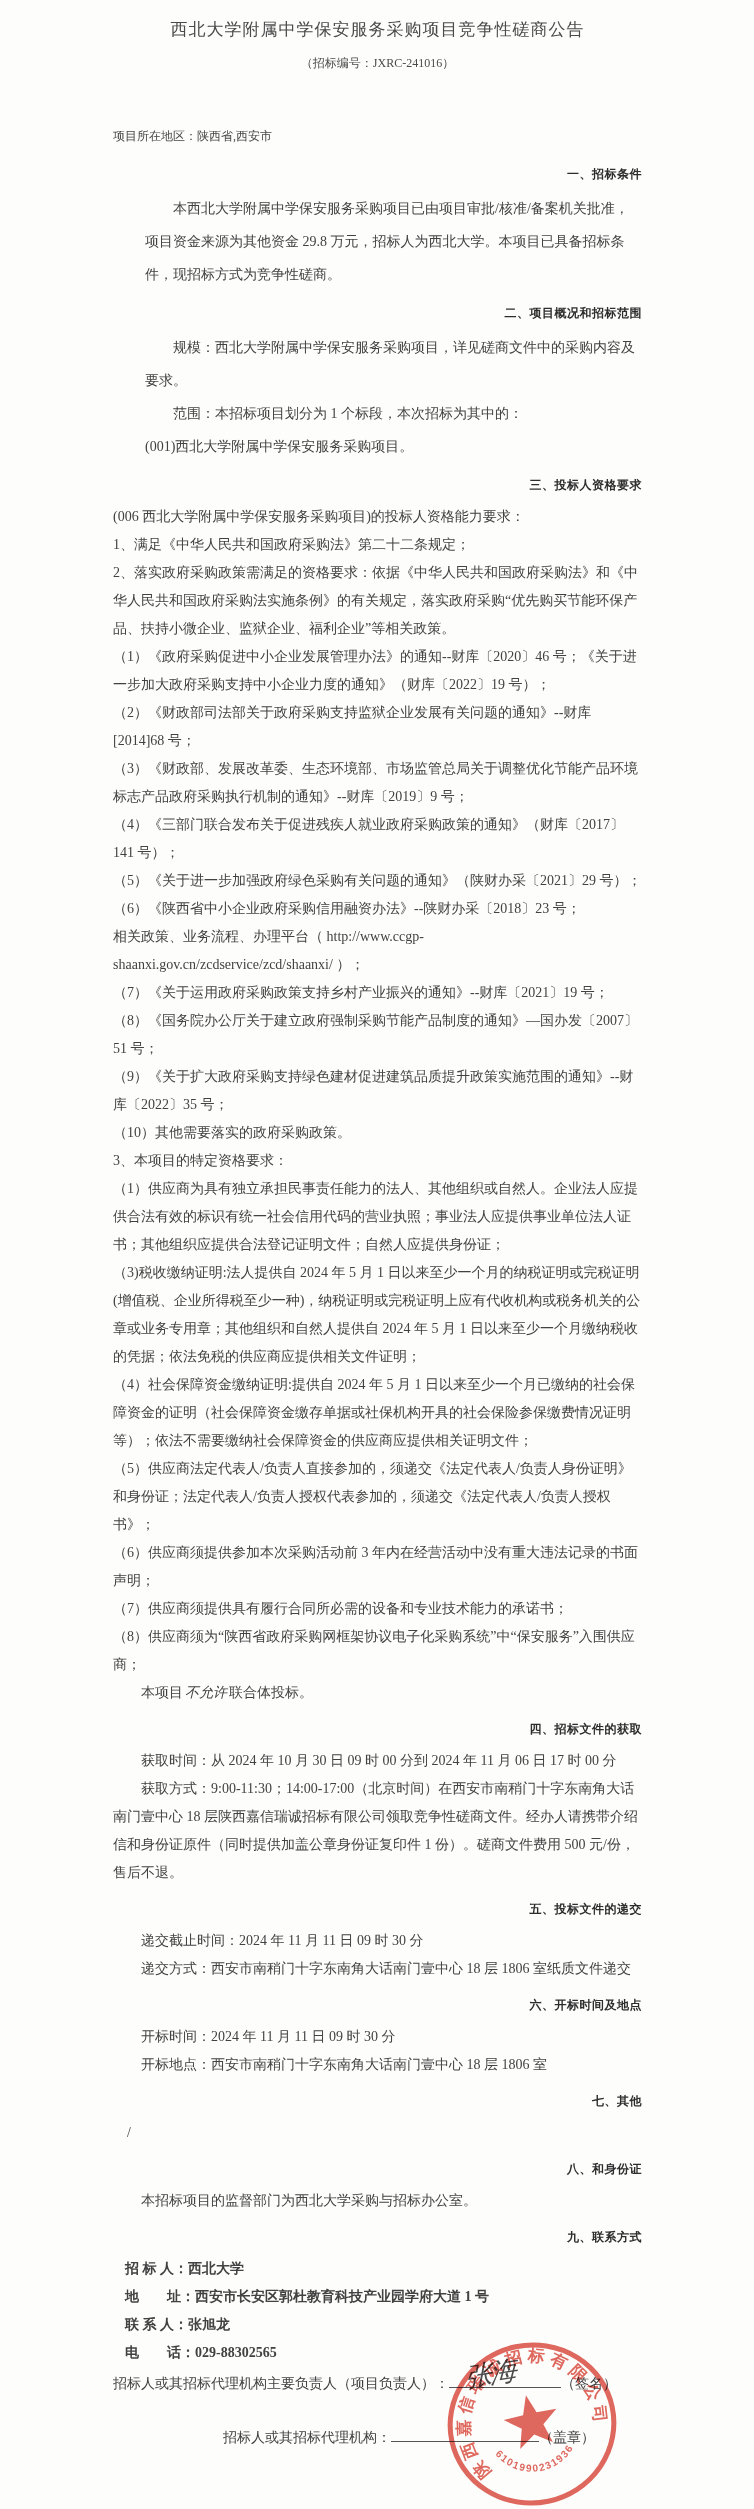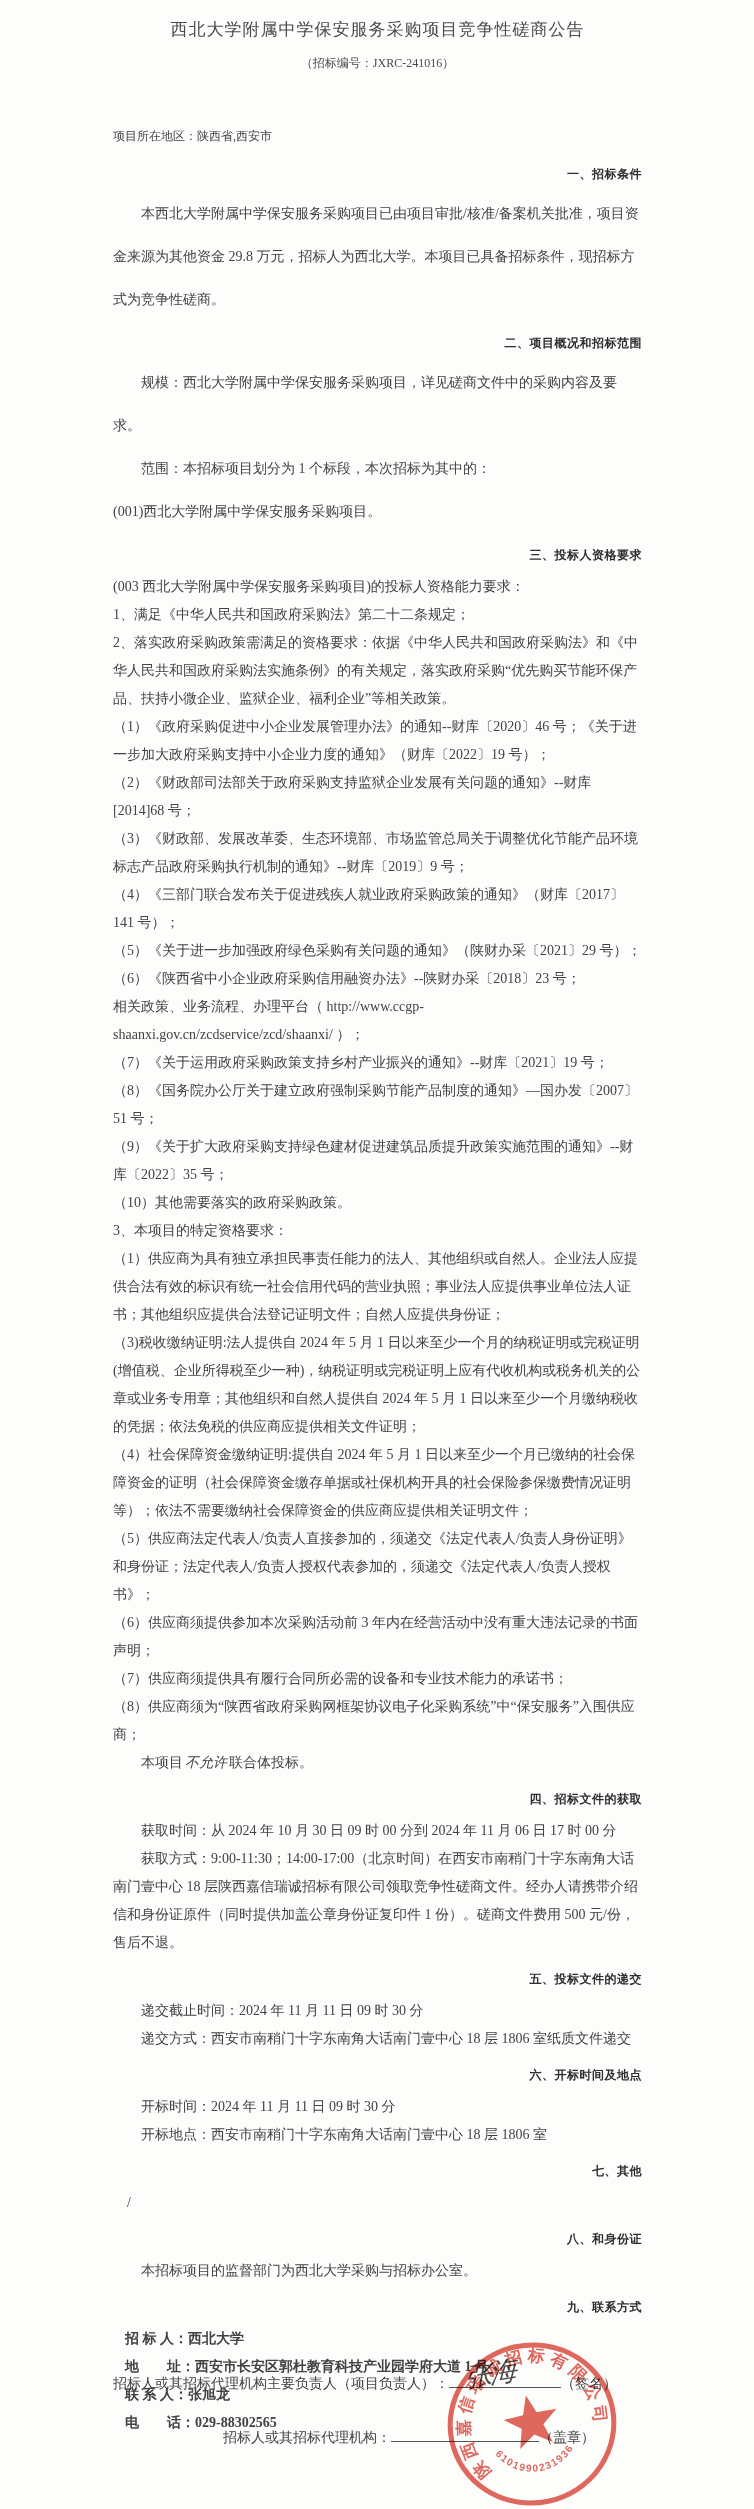--- a/index.html
+++ b/index.html
@@ -31,21 +31,21 @@
     font-family: "Liberation Sans", "DejaVu Sans", sans-serif;
     font-size: 12px;
     font-weight: bold;
     color: #2d2d2d;
     letter-spacing: 0.5px;
     margin: 9px 0 5px 0;
     line-height: 26px;
     text-align: right;
   }
   p { margin: 0; font-size: 14px; line-height: 28px; color: #424242; }
-  p.loose { line-height: 43px; }
+  p.loose { line-height: 33px; margin-left: 32px; }
   p.ind { text-indent: 2em; }
   .contact p { margin-left: 12px; line-height: 28px; font-weight: bold; }
   em.no-allow { font-style: italic; padding: 0 2px; }
   .slash { margin-left: 14px; }
 
   .sig-block { position: absolute; left: 113px; top: 2372px; width: 560px; font-size: 14px; color: #3f3f3f; }
   .sig-row1 { white-space: nowrap; }
   .sig-underline {
     display: inline-block;
     width: 112px;
@@ -95,21 +95,21 @@
 
     <h2 class="sec">一、招标条件</h2>
     <p class="ind loose">本西北大学附属中学保安服务采购项目已由项目审批/核准/备案机关批准，项目资金来源为其他资金 29.8 万元，招标人为西北大学。本项目已具备招标条件，现招标方式为竞争性磋商。</p>
 
     <h2 class="sec">二、项目概况和招标范围</h2>
     <p class="ind loose">规模：西北大学附属中学保安服务采购项目，详见磋商文件中的采购内容及要求。</p>
     <p class="ind loose">范围：本招标项目划分为 1 个标段，本次招标为其中的：</p>
     <p class="loose">(001)西北大学附属中学保安服务采购项目。</p>
 
     <h2 class="sec">三、投标人资格要求</h2>
-    <p>(003 西北大学附属中学保安服务采购项目)的投标人资格能力要求：</p>
+    <p>(006 西北大学附属中学保安服务采购项目)的投标人资格能力要求：</p>
     <p>1、满足《中华人民共和国政府采购法》第二十二条规定；</p>
     <p>2、落实政府采购政策需满足的资格要求：依据《中华人民共和国政府采购法》和《中华人民共和国政府采购法实施条例》的有关规定，落实政府采购“优先购买节能环保产品、扶持小微企业、监狱企业、福利企业”等相关政策。</p>
     <p>（1）《政府采购促进中小企业发展管理办法》的通知--财库〔2020〕46 号；《关于进一步加大政府采购支持中小企业力度的通知》（财库〔2022〕19 号）；</p>
     <p>（2）《财政部司法部关于政府采购支持监狱企业发展有关问题的通知》--财库[2014]68 号；</p>
     <p>（3）《财政部、发展改革委、生态环境部、市场监管总局关于调整优化节能产品环境标志产品政府采购执行机制的通知》--财库〔2019〕9 号；</p>
     <p>（4）《三部门联合发布关于促进残疾人就业政府采购政策的通知》（财库〔2017〕141 号）；</p>
     <p>（5）《关于进一步加强政府绿色采购有关问题的通知》（陕财办采〔2021〕29 号）；</p>
     <p>（6）《陕西省中小企业政府采购信用融资办法》--陕财办采〔2018〕23 号；</p>
     <p>相关政策、业务流程、办理平台（ http://www.ccgp-shaanxi.gov.cn/zcdservice/zcd/shaanxi/ ）；</p>
     <p>（7）《关于运用政府采购政策支持乡村产业振兴的通知》--财库〔2021〕19 号；</p>

